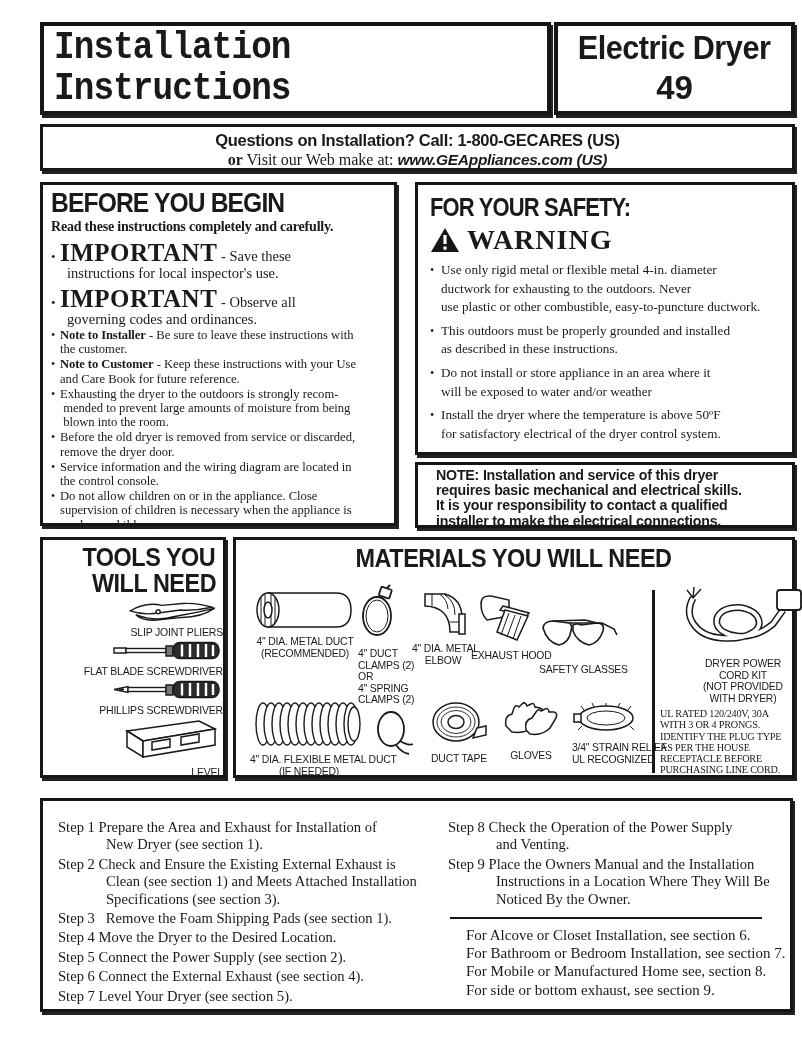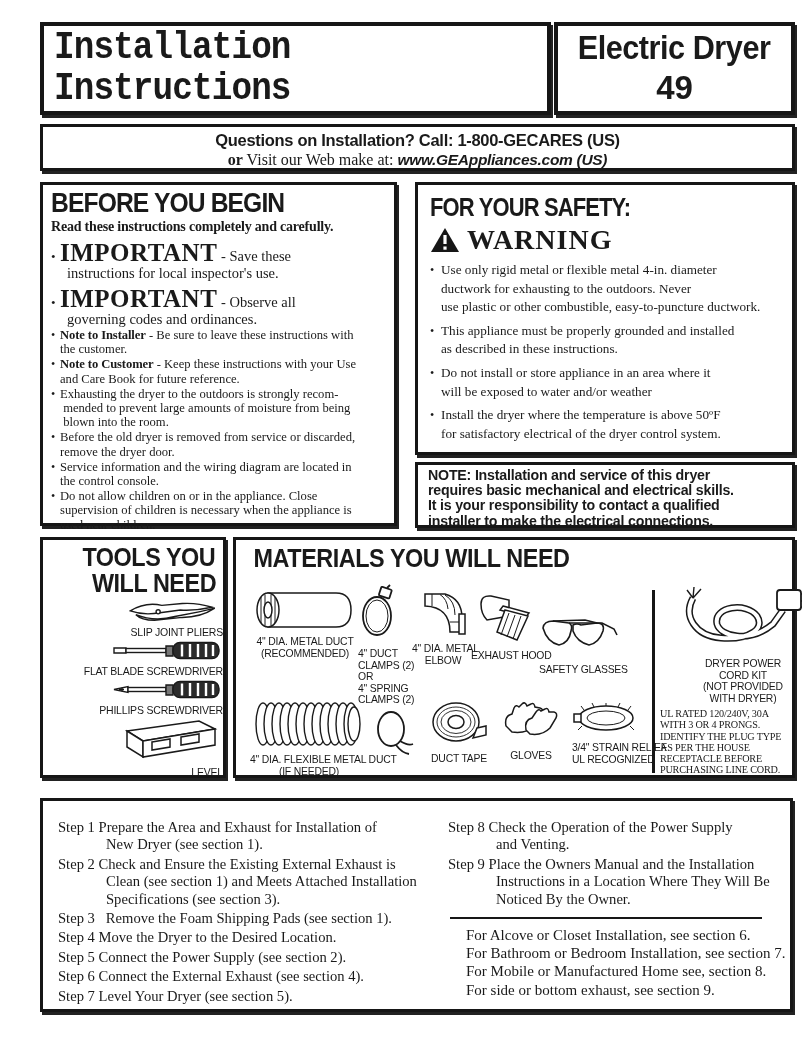--- a/index.html
+++ b/index.html
@@ -45,32 +45,32 @@
   #safety-box { left:415px; top:182px; width:380px; height:273px; padding:8px 10px 0 12px; }
   #safety-box h2 { font-size:25px; line-height:28px; }
   .warn-row { display:flex; align-items:center; margin-top:3px; }
   .warn-row svg { margin-right:7px; }
   .warn-word { font-weight:bold; font-size:28px; letter-spacing:1px; line-height:32px; }
   .s-row { display:flex; margin-top:5px; }
   .s-dot { width:11px; font-size:12px; line-height:18.6px; }
   .s-txt { flex:1; font-size:13.2px; line-height:18.6px; white-space:pre; }
 
   
-  #note-box { left:415px; top:462px; width:380px; height:66px; padding:3px 8px 0 10px; }
+  #note-box { left:415px; top:462px; width:380px; height:66px; padding:3px 8px 0 18px; }
   #note-box .nt { font-family:"Liberation Sans", sans-serif; font-weight:bold; font-size:14.2px; line-height:15.2px; letter-spacing:-0.2px; white-space:pre; }
 
   
   #tools-box { left:40px; top:537px; width:186px; height:241px; text-align:right; padding-top:4px; }
   #tools-box h2 { font-size:26px; line-height:26px; }
   .tool { margin-top:1px; }
   .t-label { font-family:"Liberation Sans", sans-serif; font-size:10.5px; line-height:11px; letter-spacing:-0.2px; }
 
   
   #materials-box { left:233px; top:537px; width:562px; height:241px; }
-  #materials-box h2 { position:absolute; left:0; top:4px; width:100%; font-size:26px; line-height:28px; }
+  #materials-box h2 { position:absolute; left:0; top:4px; width:100%; text-align:center; font-size:26px; line-height:28px; }
   .m-item { position:absolute; text-align:center; }
   .m-label { font-family:"Liberation Sans", sans-serif; font-size:10.4px; line-height:11.6px; letter-spacing:-0.2px; white-space:pre; }
   .m-label.left { text-align:left; }
   #m-divider { position:absolute; left:416px; top:50px; bottom:2px; width:3px; background:#161616; }
   #cord-note { position:absolute; left:424px; top:168px; width:134px; font-family:Liberation Serif, serif; font-size:10.2px; line-height:11.3px; letter-spacing:-0.2px; white-space:pre; text-align:left; }
 
   
   #steps-box { left:40px; top:798px; width:753px; height:214px; }
   .step, .rstep { font-size:14.6px; line-height:17.4px; white-space:pre; padding-left:48px; text-indent:-48px; margin-top:2px; }
   #steps-left { position:absolute; left:15px; top:16px; width:392px; }
@@ -164,21 +164,21 @@
       <span class="warn-word">WARNING</span>
     </div>
     <div class="s-row">
         <span class="s-dot">•</span>
         <span class="s-txt">Use only rigid metal or flexible metal 4-in. diameter
 ductwork for exhausting to the outdoors. Never
 use plastic or other combustible, easy-to-puncture ductwork.</span>
       </div>
     <div class="s-row">
         <span class="s-dot">•</span>
-        <span class="s-txt">This appliance must be properly grounded and installed
+        <span class="s-txt">This outdoors must be properly grounded and installed
 as described in these instructions.</span>
       </div>
     <div class="s-row">
         <span class="s-dot">•</span>
         <span class="s-txt">Do not install or store appliance in an area where it
 will be exposed to water and/or weather</span>
       </div>
     <div class="s-row">
         <span class="s-dot">•</span>
         <span class="s-txt">Install the dryer where the temperature is above 50ºF

